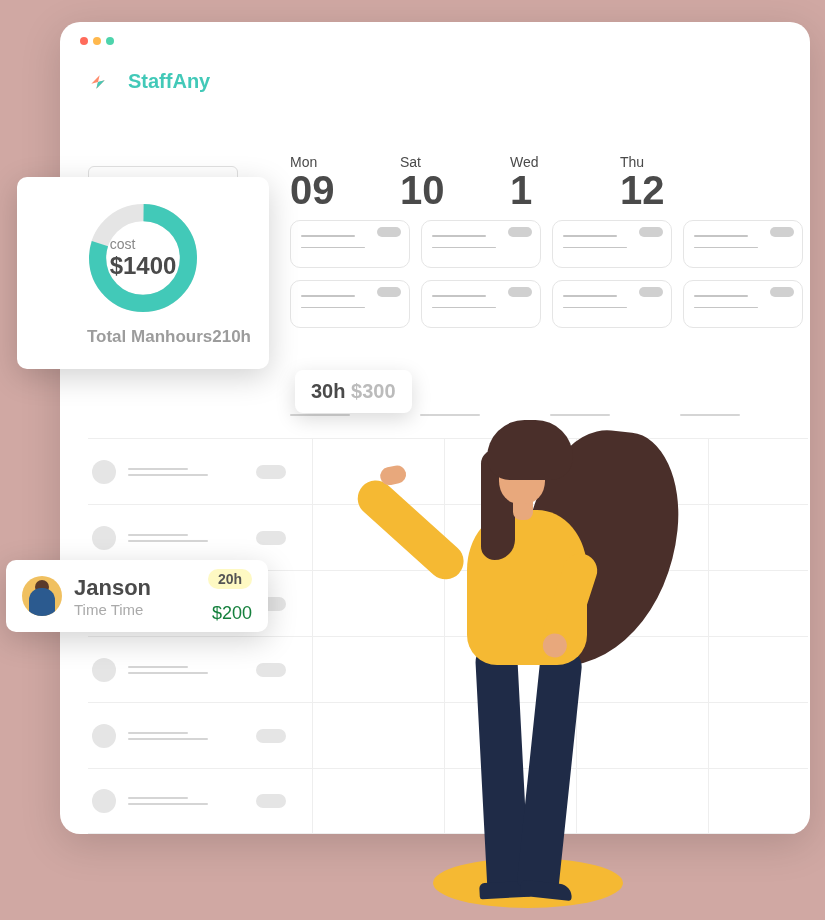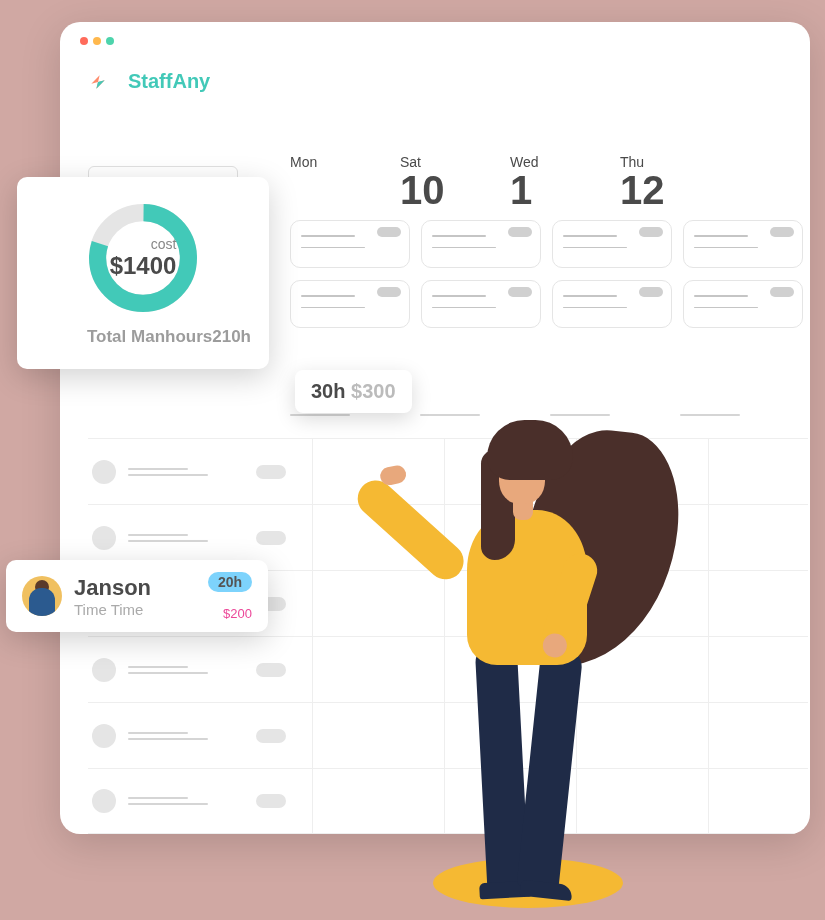--- a/index.html
+++ b/index.html
@@ -166,21 +166,21 @@
 }
 .donut-wrap {
   display: flex;
   align-items: center;
   justify-content: center;
   position: relative;
   height: 130px;
 }
 .donut-center {
   position: absolute;
-  text-align: right;
+  text-align: left;
 }
 .donut-label { font-size: 14px; color: #888; }
 .donut-value { font-size: 24px; font-weight: 700; color: #4a4a4a; }
 .manhours-row {
   display: flex;
   justify-content: flex-end;
   font-size: 17px;
   color: #9c9c9c;
   font-weight: 600;
   padding: 4px 2px 0;
@@ -232,29 +232,29 @@
   position:absolute;
   top:4px; left:50%; transform:translateX(-50%);
   width:14px; height:14px;
   background:#5a3a2a;
   border-radius:50%;
 }
 .staff-info .name { font-size: 22px; font-weight: 700; color: #4a4a4a; }
 .staff-info .role { font-size: 15px; color: #aaa; }
 .staff-meta { margin-left: auto; text-align: right; }
 .staff-hours {
-  background: #7dd3fc;
+  background: #fef9c3;
   border-radius: 12px;
   padding: 2px 10px;
   font-size: 14px;
   font-weight: 700;
   color: #555;
   display: inline-block;
 }
-.staff-cost { font-size: 13px; color: #ec4899; margin-top: 14px; }
+.staff-cost { font-size: 18px; color: #15803d; margin-top: 14px; }
 .person {
   position: absolute;
   left: 375px;
   top: 410px;
   width: 300px;
   height: 500px;
   pointer-events: none;
 }
 .shadow-ellipse {
   position: absolute;
@@ -390,20 +390,21 @@
     <span class="logo-text">StaffAny</span>
   </div>
 
   <div class="dropdown">
     <div class="chevron"></div>
   </div>
 
   <div class="days">
     <div class="day">
       <div class="day-name">Mon</div>
+      <div class="day-num">09</div>
     </div>
     <div class="day">
       <div class="day-name">Sat</div>
       <div class="day-num">10</div>
     </div>
     <div class="day">
       <div class="day-name">Wed</div>
       <div class="day-num">1</div>
     </div>
     <div class="day">

